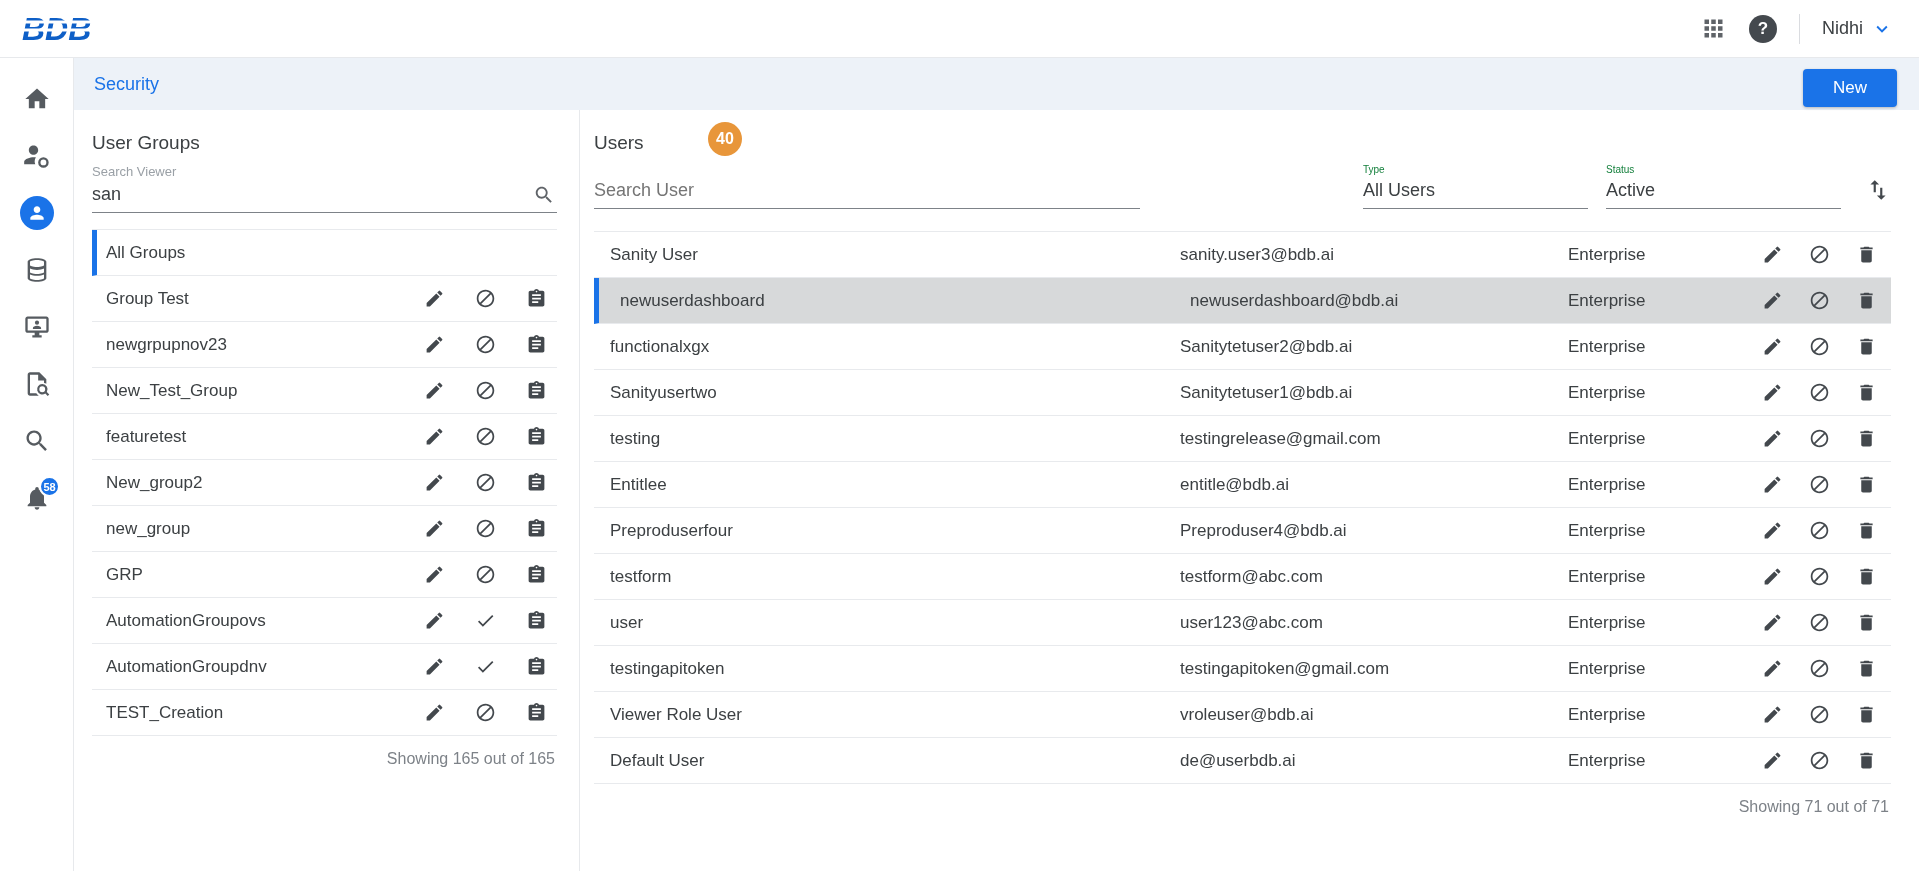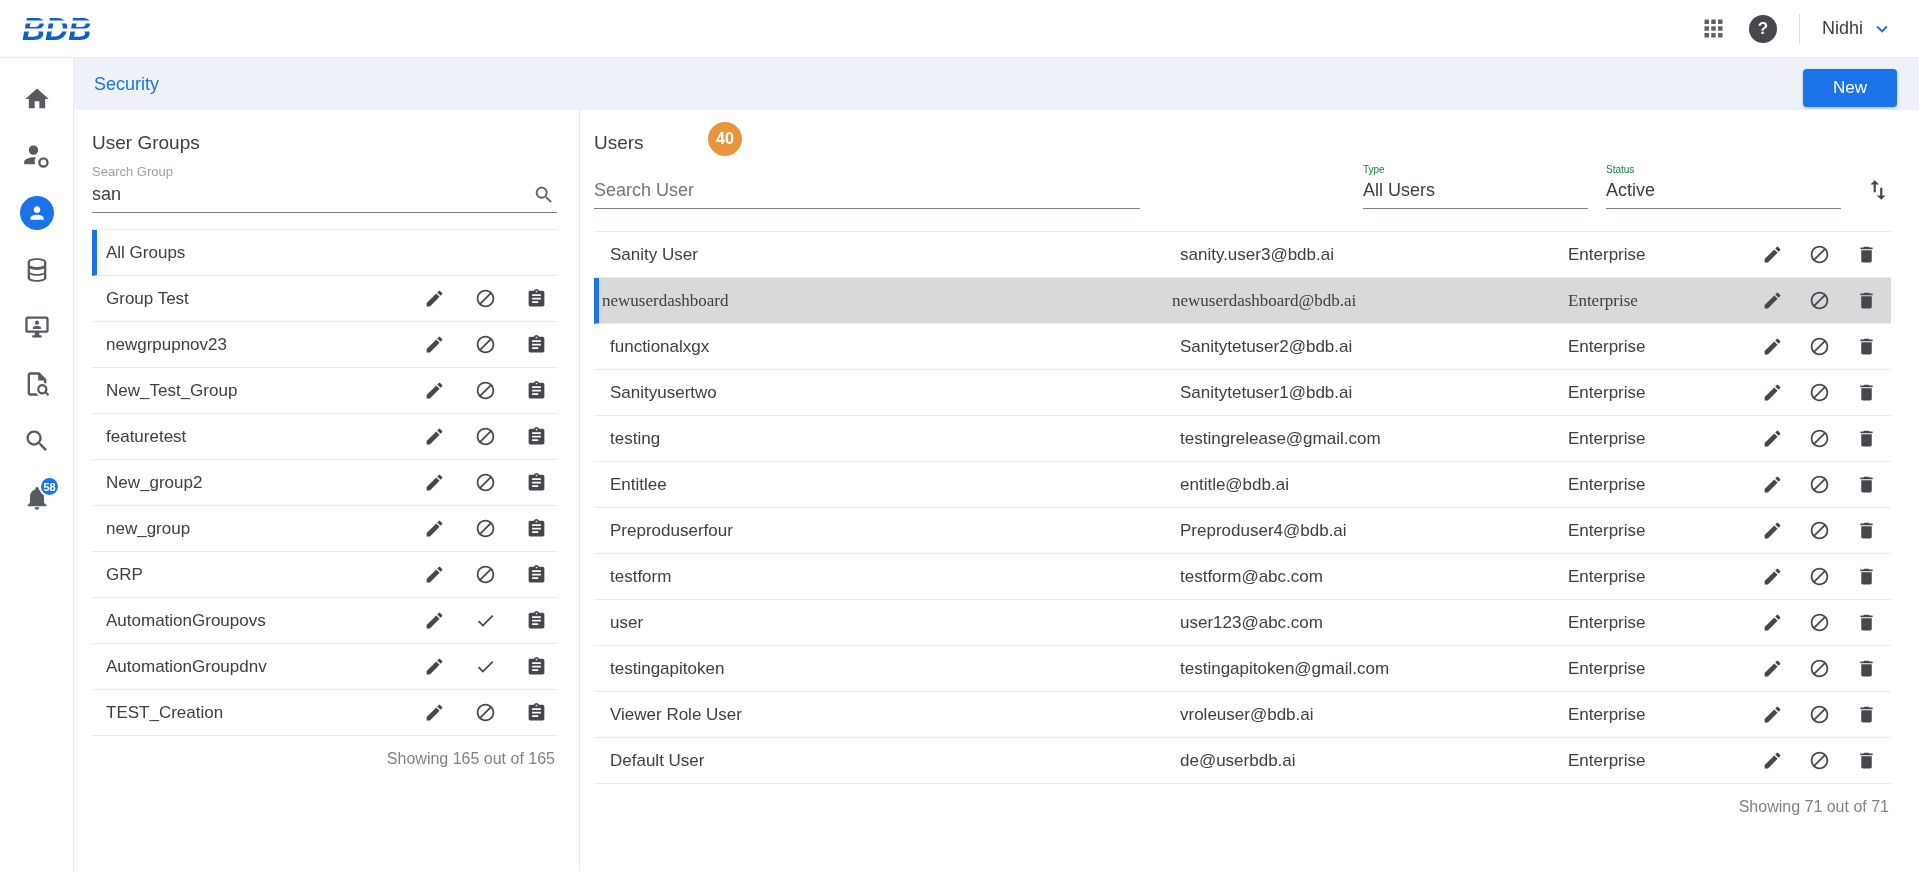--- a/index.html
+++ b/index.html
@@ -101,21 +101,21 @@
   .type-field { width: 225px; margin-right: 18px; }
   .status-field { width: 235px; margin-right: 24px; }
   .sort-icon { color: #43484d; cursor: pointer; margin-bottom: 6px; }
   .sort-icon svg { width: 26px; height: 26px; display: block; }
 
   .user-list { margin-top: 22px; border-top: 1px solid #e8eaed; }
   .urow {
     height: 46px; display: flex; align-items: center; border-bottom: 1px solid #e8eaed;
     padding-left: 16px; font-size: 17px; cursor: pointer; background: #fff;
   }
-  .urow.selected { background: var(--selected-row, #d7d9da); border-left: 5px solid var(--accent, #1a73e8); padding-left: 3px; font-family: Liberation Serif, serif; }
+  .urow.selected { background: var(--selected-row, #d7d9da); border-left: 5px solid var(--accent, #1a73e8); padding-left: 21px; }
   .uname { flex: 0 0 570px; color: #3c4043; }
   .uemail { flex: 1; color: #3c4043; }
   .utype { flex: 0 0 168px; color: #3c4043; }
   .uactions { display: flex; align-items: center; padding-right: 14px; }
   .uactions .ricon { margin-left: 26px; }
 
   
   .toast {
     position: absolute; left: 146px; top: 32px; height: 54px;
     background: var(--toast-bg, #1c7412); border: 3px solid var(--toast-border, #e3a23c);
@@ -216,21 +216,21 @@
     <div class="page-header">
       <span class="page-title">Security</span>
       <button class="new-btn">New</button>
     </div>
 
     <div class="content">
 
       <section class="groups-panel">
         <h2 class="panel-title">User Groups</h2>
         <div class="search-field">
-          <label class="field-label">Search Group</label>
+          <label class="field-label">Search Viewer</label>
           <input type="text" value="san" style="">
           <span class="search-glyph">
             <svg viewBox="0 0 24 24" fill="currentColor">
                 <path d="M15.5 14h-.79l-.28-.27C15.41 12.59 16 11.11 16 9.5 16 5.91 13.09 3 9.5 3S3 5.91 3 9.5 5.91 16 9.5 16c1.61 0 3.09-.59 4.23-1.57l.27.28v.79l5 4.99L20.49 19l-4.99-5zm-6 0C7.01 14 5 11.99 5 9.5S7.01 5 9.5 5 14 7.01 14 9.5 11.99 14 9.5 14z"></path>
               </svg>
           </span>
         </div>
         <div class="group-list">
           <div class="grow all-groups">
             <span class="gname">All Groups</span>

